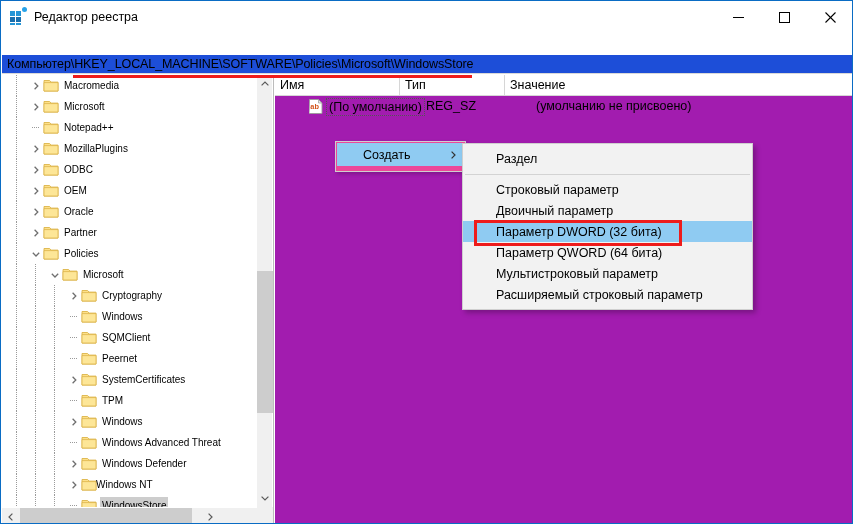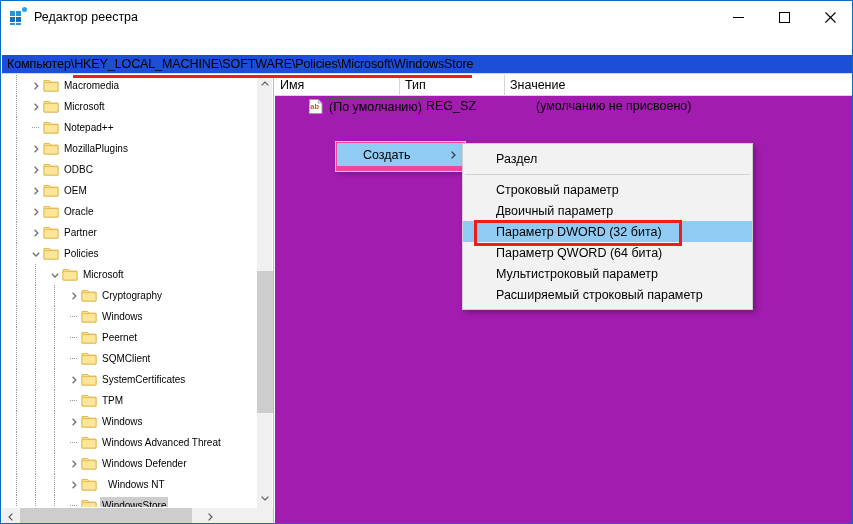--- a/index.html
+++ b/index.html
@@ -613,142 +613,142 @@
               <div class="guide" style="left: 33px;"></div>
               <div class="guide" style="left: 52px;"></div>
             </div>
             <div class="tick" style="left: 67px;"></div>
             <div class="folder" style="left: 79px; top: 3px;">
               <svg class="folder-svg" width="17" height="15" viewBox="0 0 17 15">
                 <path d="M1,2.5 h5.6 l1.5,1.6 h6.9 v9 h-14 z" fill="#fde08a" stroke="#dcb44a" stroke-width="0.9"></path>
                 <path d="M1,4.6 h14 v8.4 h-14 z" fill="#fde697" stroke="#dcb44a" stroke-width="0.8"></path>
               </svg>
             </div>
+            <div class="tree-label" style="left: 98px;">SQMClient</div>
+          </div>
+          <div class="tree-row">
+            <div class="guides">
+              <div class="guide" style="left: 14px;"></div>
+              <div class="guide" style="left: 33px;"></div>
+              <div class="guide" style="left: 52px;"></div>
+            </div>
+            <div class="tick" style="left: 67px;"></div>
+            <div class="folder" style="left: 79px; top: 3px;">
+              <svg class="folder-svg" width="17" height="15" viewBox="0 0 17 15">
+                <path d="M1,2.5 h5.6 l1.5,1.6 h6.9 v9 h-14 z" fill="#fde08a" stroke="#dcb44a" stroke-width="0.9"></path>
+                <path d="M1,4.6 h14 v8.4 h-14 z" fill="#fde697" stroke="#dcb44a" stroke-width="0.8"></path>
+              </svg>
+            </div>
             <div class="tree-label" style="left: 98px;">Peernet</div>
           </div>
           <div class="tree-row">
             <div class="guides">
               <div class="guide" style="left: 14px;"></div>
               <div class="guide" style="left: 33px;"></div>
               <div class="guide" style="left: 52px;"></div>
             </div>
+            <div class="chev" style="left: 65px;">
+              <svg width="8" height="8" viewBox="0 0 8 8">
+                <polyline points="2.6,0.8 5.8,4 2.6,7.2" fill="none" stroke="currentColor" stroke-width="1.3"></polyline>
+              </svg>
+            </div>
+            <div class="folder" style="left: 79px; top: 3px;">
+              <svg class="folder-svg" width="17" height="15" viewBox="0 0 17 15">
+                <path d="M1,2.5 h5.6 l1.5,1.6 h6.9 v9 h-14 z" fill="#fde08a" stroke="#dcb44a" stroke-width="0.9"></path>
+                <path d="M1,4.6 h14 v8.4 h-14 z" fill="#fde697" stroke="#dcb44a" stroke-width="0.8"></path>
+              </svg>
+            </div>
+            <div class="tree-label" style="left: 98px;">SystemCertificates</div>
+          </div>
+          <div class="tree-row">
+            <div class="guides">
+              <div class="guide" style="left: 14px;"></div>
+              <div class="guide" style="left: 33px;"></div>
+              <div class="guide" style="left: 52px;"></div>
+            </div>
             <div class="tick" style="left: 67px;"></div>
             <div class="folder" style="left: 79px; top: 3px;">
               <svg class="folder-svg" width="17" height="15" viewBox="0 0 17 15">
                 <path d="M1,2.5 h5.6 l1.5,1.6 h6.9 v9 h-14 z" fill="#fde08a" stroke="#dcb44a" stroke-width="0.9"></path>
                 <path d="M1,4.6 h14 v8.4 h-14 z" fill="#fde697" stroke="#dcb44a" stroke-width="0.8"></path>
               </svg>
             </div>
-            <div class="tree-label" style="left: 98px;">SQMClient</div>
+            <div class="tree-label" style="left: 98px;">TPM</div>
           </div>
           <div class="tree-row">
             <div class="guides">
               <div class="guide" style="left: 14px;"></div>
               <div class="guide" style="left: 33px;"></div>
               <div class="guide" style="left: 52px;"></div>
             </div>
             <div class="chev" style="left: 65px;">
               <svg width="8" height="8" viewBox="0 0 8 8">
                 <polyline points="2.6,0.8 5.8,4 2.6,7.2" fill="none" stroke="currentColor" stroke-width="1.3"></polyline>
               </svg>
             </div>
             <div class="folder" style="left: 79px; top: 3px;">
               <svg class="folder-svg" width="17" height="15" viewBox="0 0 17 15">
                 <path d="M1,2.5 h5.6 l1.5,1.6 h6.9 v9 h-14 z" fill="#fde08a" stroke="#dcb44a" stroke-width="0.9"></path>
                 <path d="M1,4.6 h14 v8.4 h-14 z" fill="#fde697" stroke="#dcb44a" stroke-width="0.8"></path>
               </svg>
             </div>
-            <div class="tree-label" style="left: 98px;">SystemCertificates</div>
+            <div class="tree-label" style="left: 98px;">Windows</div>
           </div>
           <div class="tree-row">
             <div class="guides">
               <div class="guide" style="left: 14px;"></div>
               <div class="guide" style="left: 33px;"></div>
               <div class="guide" style="left: 52px;"></div>
             </div>
             <div class="tick" style="left: 67px;"></div>
             <div class="folder" style="left: 79px; top: 3px;">
               <svg class="folder-svg" width="17" height="15" viewBox="0 0 17 15">
                 <path d="M1,2.5 h5.6 l1.5,1.6 h6.9 v9 h-14 z" fill="#fde08a" stroke="#dcb44a" stroke-width="0.9"></path>
                 <path d="M1,4.6 h14 v8.4 h-14 z" fill="#fde697" stroke="#dcb44a" stroke-width="0.8"></path>
               </svg>
             </div>
-            <div class="tree-label" style="left: 98px;">TPM</div>
+            <div class="tree-label" style="left: 98px;">Windows Advanced Threat</div>
           </div>
           <div class="tree-row">
             <div class="guides">
               <div class="guide" style="left: 14px;"></div>
               <div class="guide" style="left: 33px;"></div>
               <div class="guide" style="left: 52px;"></div>
             </div>
             <div class="chev" style="left: 65px;">
               <svg width="8" height="8" viewBox="0 0 8 8">
                 <polyline points="2.6,0.8 5.8,4 2.6,7.2" fill="none" stroke="currentColor" stroke-width="1.3"></polyline>
               </svg>
             </div>
             <div class="folder" style="left: 79px; top: 3px;">
               <svg class="folder-svg" width="17" height="15" viewBox="0 0 17 15">
                 <path d="M1,2.5 h5.6 l1.5,1.6 h6.9 v9 h-14 z" fill="#fde08a" stroke="#dcb44a" stroke-width="0.9"></path>
                 <path d="M1,4.6 h14 v8.4 h-14 z" fill="#fde697" stroke="#dcb44a" stroke-width="0.8"></path>
               </svg>
             </div>
-            <div class="tree-label" style="left: 98px;">Windows</div>
-          </div>
-          <div class="tree-row">
-            <div class="guides">
-              <div class="guide" style="left: 14px;"></div>
-              <div class="guide" style="left: 33px;"></div>
-              <div class="guide" style="left: 52px;"></div>
-            </div>
-            <div class="tick" style="left: 67px;"></div>
-            <div class="folder" style="left: 79px; top: 3px;">
-              <svg class="folder-svg" width="17" height="15" viewBox="0 0 17 15">
-                <path d="M1,2.5 h5.6 l1.5,1.6 h6.9 v9 h-14 z" fill="#fde08a" stroke="#dcb44a" stroke-width="0.9"></path>
-                <path d="M1,4.6 h14 v8.4 h-14 z" fill="#fde697" stroke="#dcb44a" stroke-width="0.8"></path>
-              </svg>
-            </div>
-            <div class="tree-label" style="left: 98px;">Windows Advanced Threat</div>
+            <div class="tree-label" style="left: 98px;">Windows Defender</div>
           </div>
           <div class="tree-row">
             <div class="guides">
               <div class="guide" style="left: 14px;"></div>
               <div class="guide" style="left: 33px;"></div>
               <div class="guide" style="left: 52px;"></div>
             </div>
             <div class="chev" style="left: 65px;">
               <svg width="8" height="8" viewBox="0 0 8 8">
                 <polyline points="2.6,0.8 5.8,4 2.6,7.2" fill="none" stroke="currentColor" stroke-width="1.3"></polyline>
               </svg>
             </div>
             <div class="folder" style="left: 79px; top: 3px;">
               <svg class="folder-svg" width="17" height="15" viewBox="0 0 17 15">
                 <path d="M1,2.5 h5.6 l1.5,1.6 h6.9 v9 h-14 z" fill="#fde08a" stroke="#dcb44a" stroke-width="0.9"></path>
                 <path d="M1,4.6 h14 v8.4 h-14 z" fill="#fde697" stroke="#dcb44a" stroke-width="0.8"></path>
               </svg>
             </div>
-            <div class="tree-label" style="left: 98px;">Windows Defender</div>
-          </div>
-          <div class="tree-row">
-            <div class="guides">
-              <div class="guide" style="left: 14px;"></div>
-              <div class="guide" style="left: 33px;"></div>
-              <div class="guide" style="left: 52px;"></div>
-            </div>
-            <div class="chev" style="left: 65px;">
-              <svg width="8" height="8" viewBox="0 0 8 8">
-                <polyline points="2.6,0.8 5.8,4 2.6,7.2" fill="none" stroke="currentColor" stroke-width="1.3"></polyline>
-              </svg>
-            </div>
-            <div class="folder" style="left: 79px; top: 3px;">
-              <svg class="folder-svg" width="17" height="15" viewBox="0 0 17 15">
-                <path d="M1,2.5 h5.6 l1.5,1.6 h6.9 v9 h-14 z" fill="#fde08a" stroke="#dcb44a" stroke-width="0.9"></path>
-                <path d="M1,4.6 h14 v8.4 h-14 z" fill="#fde697" stroke="#dcb44a" stroke-width="0.8"></path>
-              </svg>
-            </div>
-            <div class="tree-label" style="left: 104px;">Windows NT</div>
+            <div class="tree-label" style="left: 92px;">Windows NT</div>
           </div>
           <div class="tree-row selected">
             <div class="guides">
               <div class="guide" style="left: 14px;"></div>
               <div class="guide" style="left: 33px;"></div>
               <div class="guide" style="left: 52px;"></div>
             </div>
             <div class="tick" style="left: 67px;"></div>
             <div class="folder" style="left: 79px; top: 3px;">
               <svg class="folder-svg" width="17" height="15" viewBox="0 0 17 15">

